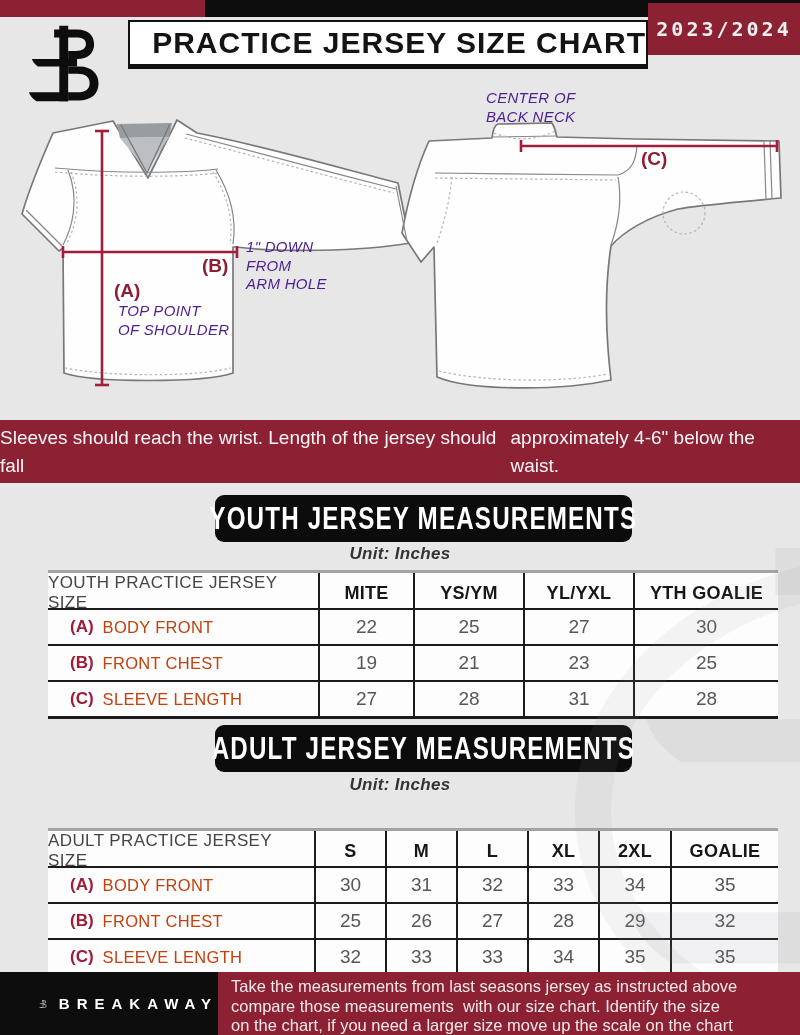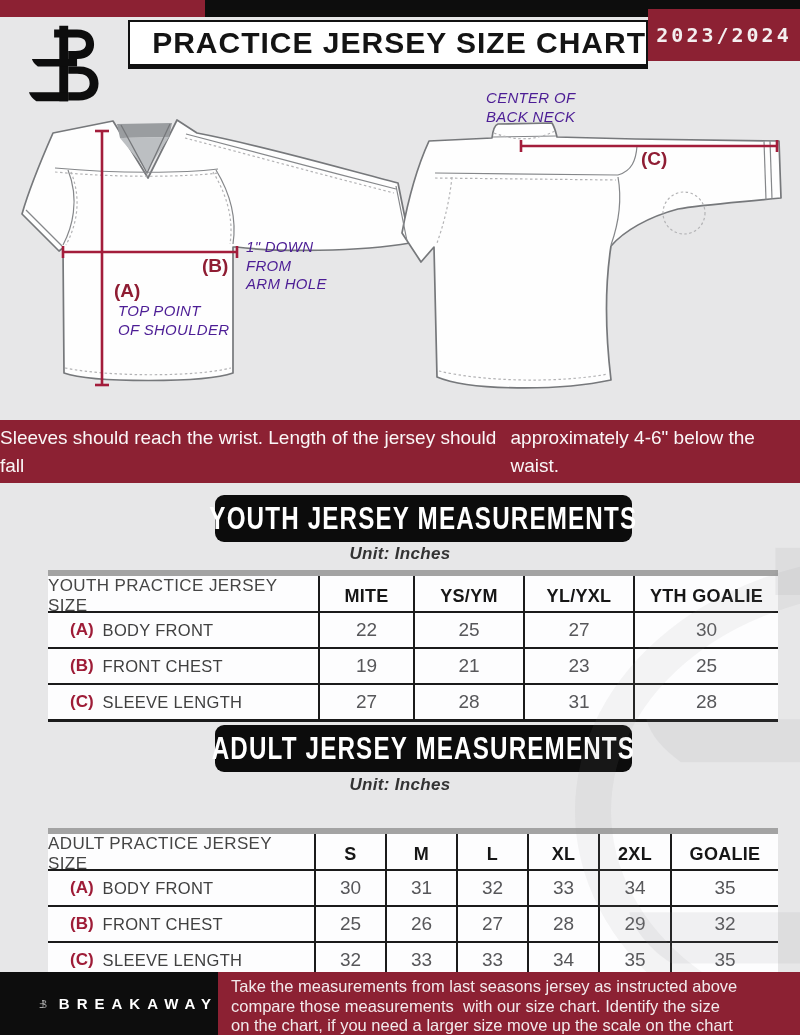--- a/index.html
+++ b/index.html
@@ -8,21 +8,21 @@
   .abs{position:absolute;}
 
   
   .strip-maroon{left:0;top:0;width:205px;height:17px;background:#8C2133;}
   .strip-black{left:205px;top:0;width:595px;height:17px;background:#0D0D0D;}
   .logo-header{left:26px;top:22px;width:74px;height:83px;}
   .title-box{left:128px;top:20px;width:520px;height:49px;background:#FFFFFF;
              border:2px solid #111;border-bottom-width:5px;box-sizing:border-box;
              display:flex;align-items:center;justify-content:flex-end;}
   .title-box span{font-size:30px;font-weight:bold;color:#141414;letter-spacing:1px;white-space:nowrap;}
-  .year-box{left:648px;top:9px;width:152px;height:52px;background:#8C2133;
+  .year-box{left:648px;top:3px;width:152px;height:52px;background:#8C2133;
             display:flex;align-items:center;justify-content:center;}
   .year-box span{font-family:"DejaVu Sans Mono",monospace;font-size:20px;font-weight:bold;
                  color:#F4EFF0;letter-spacing:3px;white-space:nowrap;}
 
   
   .anno{color:#4c1d95;font-style:italic;font-size:15px;line-height:18.5px;letter-spacing:.3px;white-space:nowrap;}
   .marker{color:#8F1D33;font-weight:bold;font-size:19px;font-style:normal;white-space:nowrap;}
 
   
   .notice{left:0;top:420px;width:800px;height:63px;background:#8C2133;color:#FAF6F7;
@@ -31,34 +31,34 @@
 
   
   .banner{width:417px;left:188px;height:47px;background:#0C0C0C;border-radius:9px;
           display:flex;align-items:center;justify-content:center;margin-left:27px;}
   .banner span{color:#FFFFFF;font-weight:bold;font-size:31px;letter-spacing:1.5px;
                transform:scaleX(.78);white-space:nowrap;}
   .unit{left:0;width:800px;text-align:center;font-style:italic;font-weight:bold;
         font-size:17px;color:#333;letter-spacing:.3px;}
 
   
-  .sizetable{left:48px;width:730px;border-top:6px solid #a3a3a3;border-bottom:3px solid #1B1B1B;}
+  .sizetable{left:48px;width:730px;border-top:3px solid #a3a3a3;border-bottom:3px solid #1B1B1B;}
   .tr{display:grid;background:#FDFDFE;}
   .ycols{grid-template-columns:270px 95px 110px 110px 145px;}
   .acols{grid-template-columns:266px 71px 71px 71px 71px 72px 108px;}
   .tr + .tr{border-top:2px solid #1B1B1B;}
   .tr.head{height:35px;}
   .tr.rowline{height:34px;}
   .th,.td{display:flex;align-items:center;justify-content:center;border-left:2px solid #1B1B1B;}
   .th:first-child,.td:first-child{border-left:none;}
   .th.lbl{font-size:17px;color:#454545;letter-spacing:.4px;}
   .th.size{font-size:18px;font-weight:bold;color:#161616;letter-spacing:.3px;}
   .td.lbl{justify-content:flex-start;padding-left:22px;}
   .td.lbl .mk{color:#9E1C37;font-weight:bold;font-size:17px;margin-right:9px;}
-  .td.lbl .rl{color:#404040;font-size:16.5px;letter-spacing:.3px;}
+  .td.lbl .rl{color:#c2410c;font-size:16.5px;letter-spacing:.3px;}
   .td.val{font-size:19px;color:#57575A;}
 
   
   .footer-black{left:0;top:972px;width:218px;height:63px;background:#0D0D0D;
                 display:flex;align-items:center;gap:12px;padding-left:39px;box-sizing:border-box;}
   .brand{color:#FFFFFF;font-weight:bold;font-size:15px;letter-spacing:7px;white-space:nowrap;}
   .footer-maroon{left:218px;top:972px;width:582px;height:63px;background:#8C2133;
                  box-sizing:border-box;padding:5px 0 0 13px;}
   .footer-maroon div{color:#F2E9EB;font-size:16.5px;line-height:19.5px;white-space:pre-wrap;}
 

